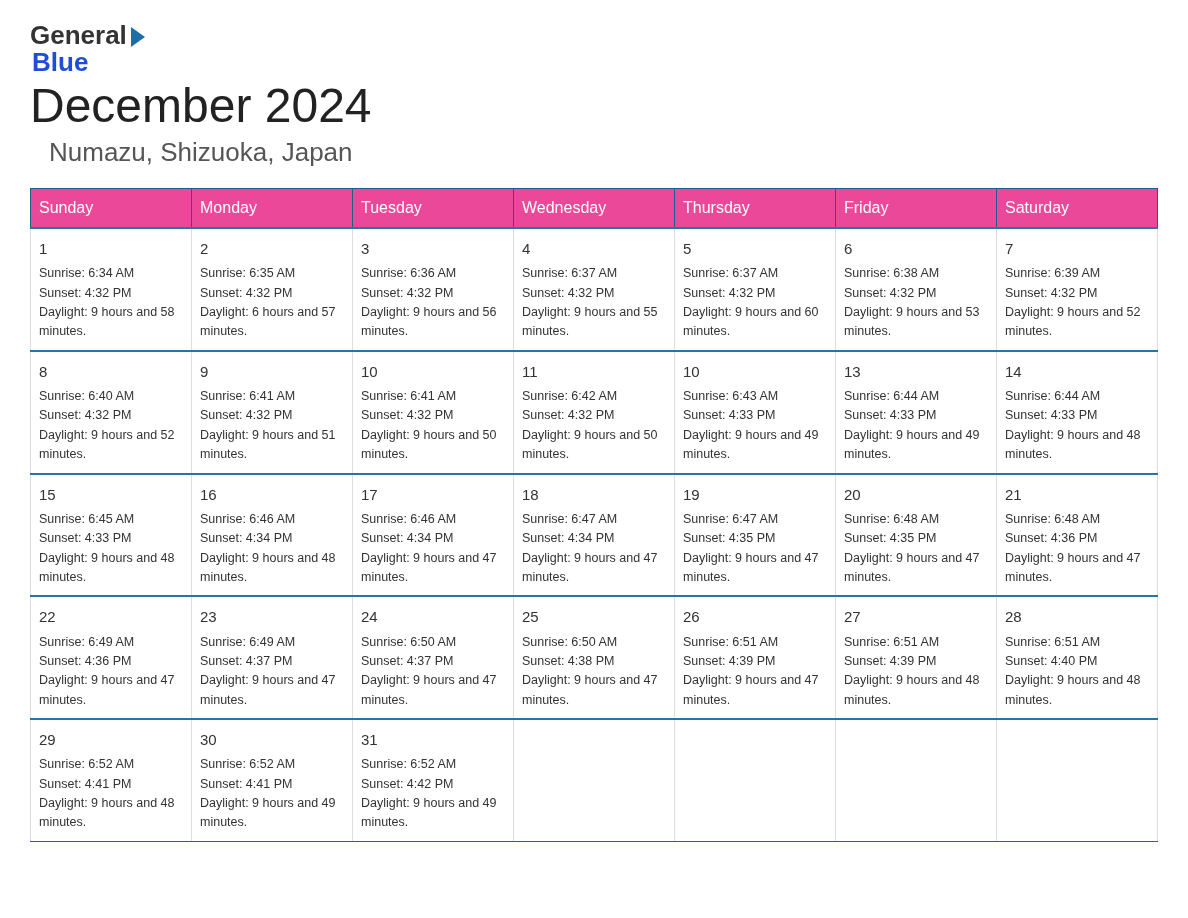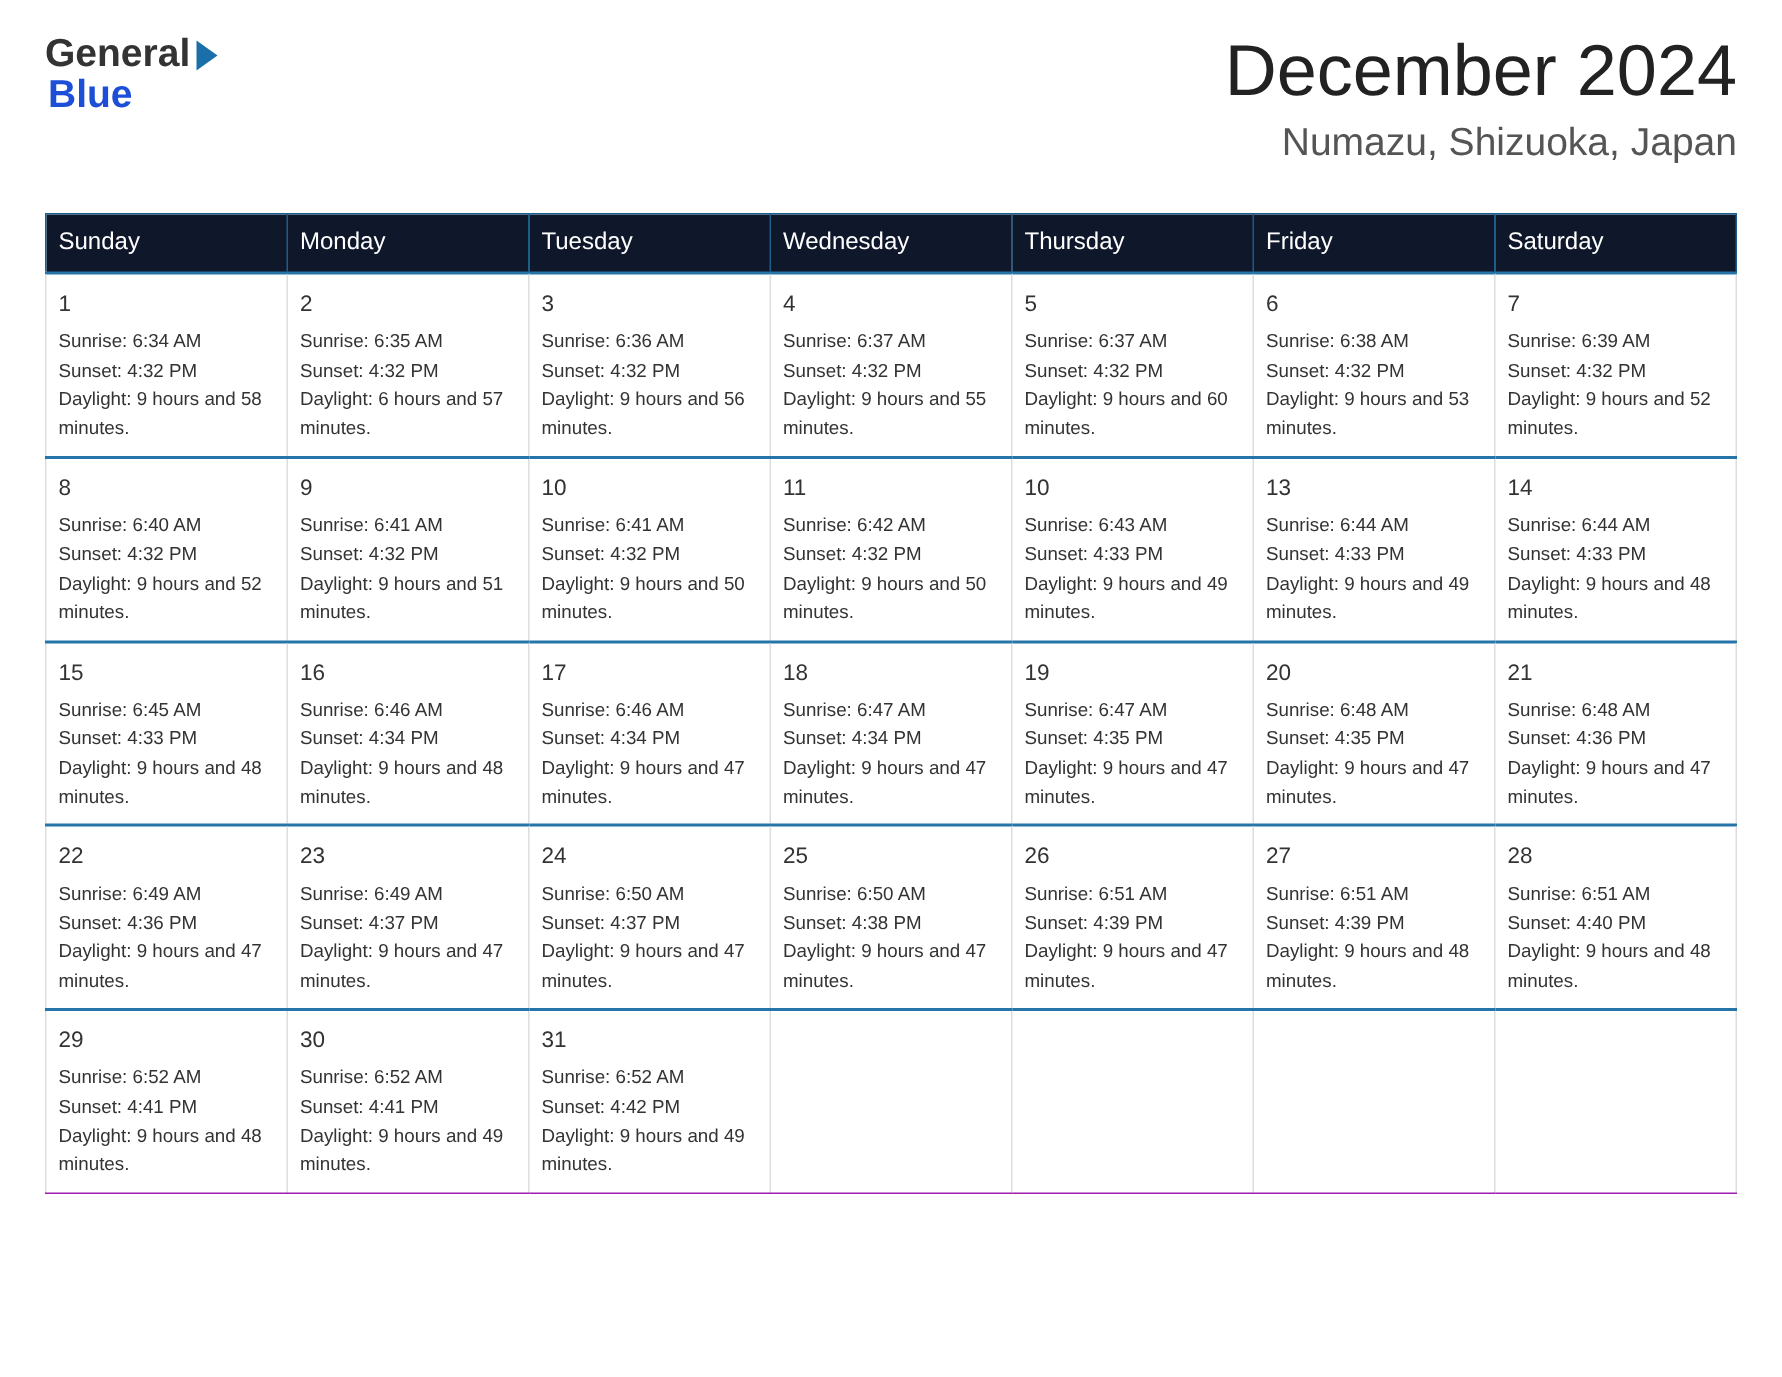--- a/index.html
+++ b/index.html
@@ -8,21 +8,22 @@
       background: #fff;
       color: #333;
       width: 1188px;
       min-height: 918px;
       padding: 20px 30px;
     }
     .header {
       display: flex;
       justify-content: space-between;
       align-items: flex-start;
-      margin-bottom: 32px;
+      margin-bottom: 20px;
+      flex-direction: column;
     }
     .logo {
       display: flex;
       flex-direction: column;
       align-items: flex-start;
     }
     .logo-top {
       display: flex;
       align-items: center;
     }
@@ -41,39 +42,39 @@
       margin-top: 2px;
     }
     .logo-text-blue {
       font-size: 26px;
       font-weight: bold;
       color: #1d4ed8;
       margin-top: -4px;
       margin-left: 2px;
     }
     .title-area {
-      text-align: right;
+      text-align: center;
     }
     .month-title {
       font-size: 48px;
       font-weight: normal;
       color: #222;
     }
     .location-title {
       font-size: 26px;
       color: #555;
       margin-top: 4px;
     }
     table {
       width: 100%;
       border-collapse: collapse;
       table-layout: fixed;
     }
     thead th {
-      background-color: #0f172a;
+      background-color: #ec4899;
       color: #fff;
       font-size: 16px;
       font-weight: normal;
       padding: 10px 8px;
       text-align: left;
       border: 1px solid #1a5f8a;
     }
     tbody td {
       vertical-align: top;
       padding: 8px;

